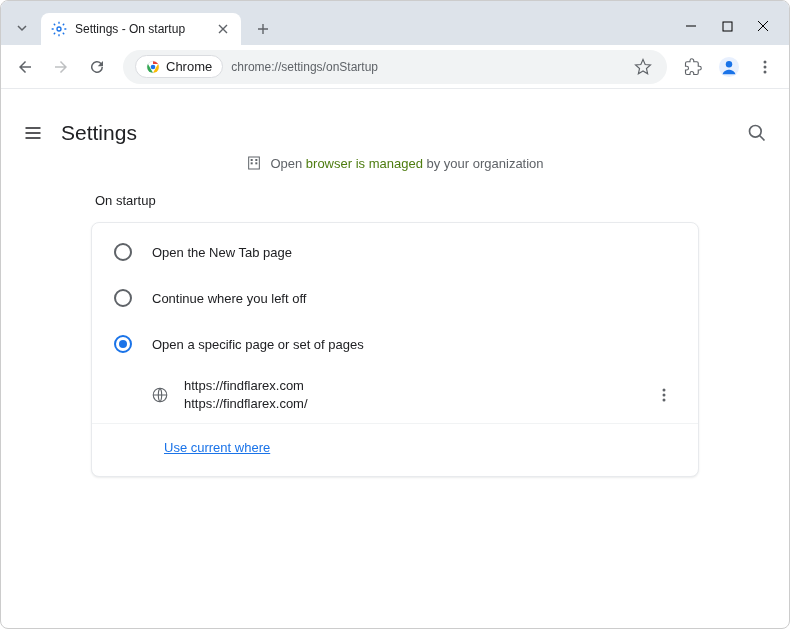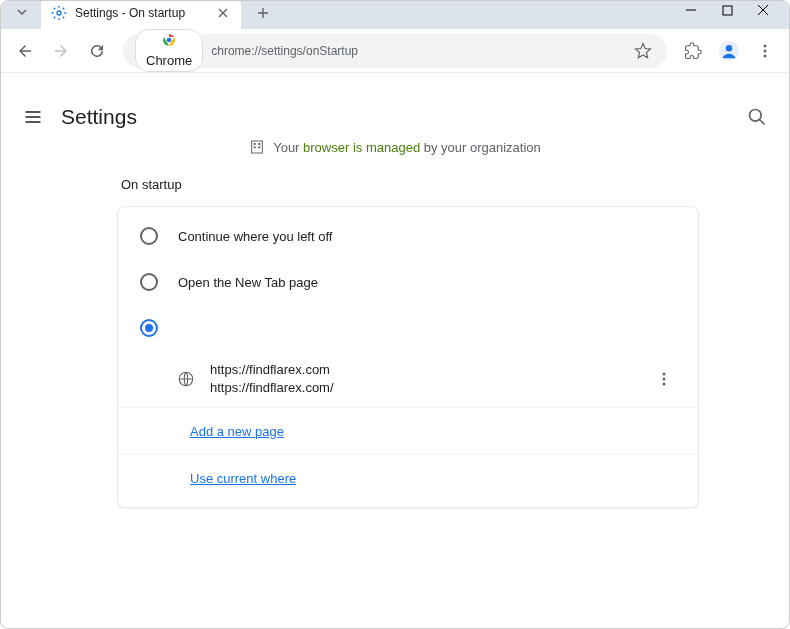--- a/index.html
+++ b/index.html
@@ -1,49 +1,49 @@
 <!DOCTYPE html>
 <html><head>
 <meta charset="utf-8">
 <style>
 * { margin: 0; padding: 0; box-sizing: border-box; font-family: 'Segoe UI', Arial, sans-serif; }
 body { width: 790px; height: 629px; background: #fff; overflow: hidden; border: 1px solid #ccc; border-radius: 8px; }
 
 
-.titlebar { height: 28px; background: #dde3ea; display: flex; align-items: flex-end; padding: 0 8px; }
+.titlebar { height: 44px; background: #dde3ea; display: flex; align-items: flex-end; padding: 0 8px; }
 .tab-caret { width: 26px; height: 26px; display: flex; align-items: center; justify-content: center; margin-bottom: 4px; margin-right: 6px; border-radius: 50%; cursor: pointer; }
 .tab { background: #fff; border-radius: 8px 8px 0 0; height: 32px; display: flex; align-items: center; padding: 0 10px; min-width: 200px; margin-bottom: 0; }
 .tab-favicon { width: 16px; height: 16px; margin-right: 8px; }
 .tab-title { font-size: 12px; color: #202124; flex: 1; white-space: nowrap; overflow: hidden; text-overflow: ellipsis; }
 .tab-close { width: 16px; height: 16px; display: flex; align-items: center; justify-content: center; cursor: pointer; border-radius: 50%; }
 .new-tab { width: 28px; height: 28px; display: flex; align-items: center; justify-content: center; margin-left: 8px; margin-bottom: 2px; cursor: pointer; border-radius: 50%; }
 .window-controls { margin-left: auto; display: flex; margin-bottom: 4px; }
 .win-btn { width: 36px; height: 30px; display: flex; align-items: center; justify-content: center; cursor: pointer; }
 
 
 .toolbar { height: 44px; background: #fff; display: flex; align-items: center; padding: 0 8px; gap: 4px; border-bottom: 1px solid #e8eaed; }
 .nav-btn { width: 32px; height: 32px; display: flex; align-items: center; justify-content: center; border-radius: 50%; cursor: pointer; color: #5f6368; }
 .nav-btn.disabled { opacity: 0.4; cursor: default; }
 .omnibox { flex: 1; height: 34px; background: #f1f3f4; border-radius: 17px; display: flex; align-items: center; padding: 0 12px; margin: 0 6px; gap: 8px; }
-.omni-chip { display: flex; align-items: center; gap: 6px; font-size: 13px; color: #202124; background: #fff; border: 1px solid #dadce0; border-radius: 14px; padding: 3px 10px; flex-direction: column; }
+.omni-chip { display: flex; align-items: center; gap: 6px; font-size: 13px; color: #202124; background: #fff; border: 1px solid #dadce0; border-radius: 14px; padding: 3px 10px; }
 .omni-url { font-size: 12px; color: #5f6368; flex: 1; }
 .star-btn { width: 24px; height: 24px; display: flex; align-items: center; justify-content: center; cursor: pointer; }
 
 
 .settings-header { height: 56px; display: flex; align-items: flex-end; padding: 0 20px; }
 .hamburger { width: 24px; height: 24px; cursor: pointer; margin-right: 16px; display: flex; align-items: center; justify-content: center; }
 .settings-title { font-size: 21px; color: #202124; font-weight: 400; }
 .search-header { margin-left: auto; width: 24px; height: 24px; cursor: pointer; display: flex; align-items: center; justify-content: center; }
 
 
 .managed-banner { display: flex; align-items: center; justify-content: center; padding: 10px 0; font-size: 13px; color: #5f6368; gap: 8px; }
 .managed-banner a { color: #4d7c0f; cursor: pointer; }
 
 
-.content { padding: 0 90px; margin-left: 26px; }
+.content { padding: 0 90px; }
 .section-title { font-size: 13px; color: #202124; margin: 12px 0 14px 4px; font-weight: 500; }
 .card { background: #fff; border: 1px solid #e8eaed; border-radius: 8px; box-shadow: 0 1px 2px rgba(60,64,67,0.1); padding: 6px 0; }
 .radio-row { display: flex; align-items: center; padding: 14px 22px; cursor: pointer; }
 .radio-outer { width: 18px; height: 18px; border: 2px solid #5f6368; border-radius: 50%; margin-right: 20px; position: relative; flex-shrink: 0; }
 .radio-outer.selected { border-color: #1a73e8; }
 .radio-outer.selected::after { content: ''; position: absolute; width: 8px; height: 8px; background: #1a73e8; border-radius: 50%; top: 50%; left: 50%; transform: translate(-50%,-50%); }
 .radio-label { font-size: 13px; color: #202124; }
 .startup-page-row { display: flex; align-items: center; padding: 10px 22px 10px 58px; }
 .globe-wrap { width: 20px; height: 20px; margin-right: 14px; display: flex; align-items: center; justify-content: center; flex-shrink: 0; }
 .page-text { flex: 1; }
@@ -171,37 +171,38 @@
 
 <div class="managed-banner">
   <svg width="16" height="16" viewBox="0 0 24 24">
       <rect x="4" y="3" width="16" height="18" fill="none" stroke="#5f6368" stroke-width="1.5"></rect>
       <rect x="7" y="6" width="3" height="3" fill="#5f6368"></rect>
       <rect x="14" y="6" width="3" height="3" fill="#5f6368"></rect>
       <rect x="7" y="11" width="3" height="3" fill="#5f6368"></rect>
       <rect x="14" y="11" width="3" height="3" fill="#5f6368"></rect>
     </svg>
   <span>
-    <span>Your </span><a>browser is managed</a><span> by your organization</span>
+    <span>Open </span><a>browser is managed</a><span> by your organization</span>
   </span>
 </div>
 
 <div class="content">
   <div class="section-title">On startup</div>
   <div class="card">
     <div class="radio-row">
       <div class="radio-outer"></div>
-      <span class="radio-label">Continue where you left off</span>
+      <span class="radio-label">Open the New Tab page</span>
     </div>
     <div class="radio-row">
       <div class="radio-outer"></div>
-      <span class="radio-label">Open the New Tab page</span>
+      <span class="radio-label">Continue where you left off</span>
     </div>
     <div class="radio-row">
       <div class="radio-outer selected"></div>
+      <span class="radio-label">Open a specific page or set of pages</span>
     </div>
     <div class="startup-page-row">
       <div class="globe-wrap">
         <svg width="18" height="18" viewBox="0 0 24 24">
             <circle cx="12" cy="12" r="9" fill="none" stroke="#5f6368" stroke-width="1.5"></circle>
             <path d="M3 12h18M12 3c3 3 3 15 0 18M12 3c-3 3-3 15 0 18" fill="none" stroke="#5f6368" stroke-width="1.5"></path>
           </svg>
       </div>
       <div class="page-text">
         <div class="page-line">https://findflarex.com</div>
@@ -209,19 +210,16 @@
       </div>
       <div class="more-btn">
         <svg width="16" height="16" viewBox="0 0 16 16">
             <circle cx="8" cy="3" r="1.5" fill="#5f6368"></circle>
             <circle cx="8" cy="8" r="1.5" fill="#5f6368"></circle>
             <circle cx="8" cy="13" r="1.5" fill="#5f6368"></circle>
           </svg>
       </div>
     </div>
     <div class="link-row">
-      <a>Add a new page</a>
-    </div>
-    <div class="link-row">
       <a>Use current where</a>
     </div>
   </div>
 </div>
 
 </body></html>

